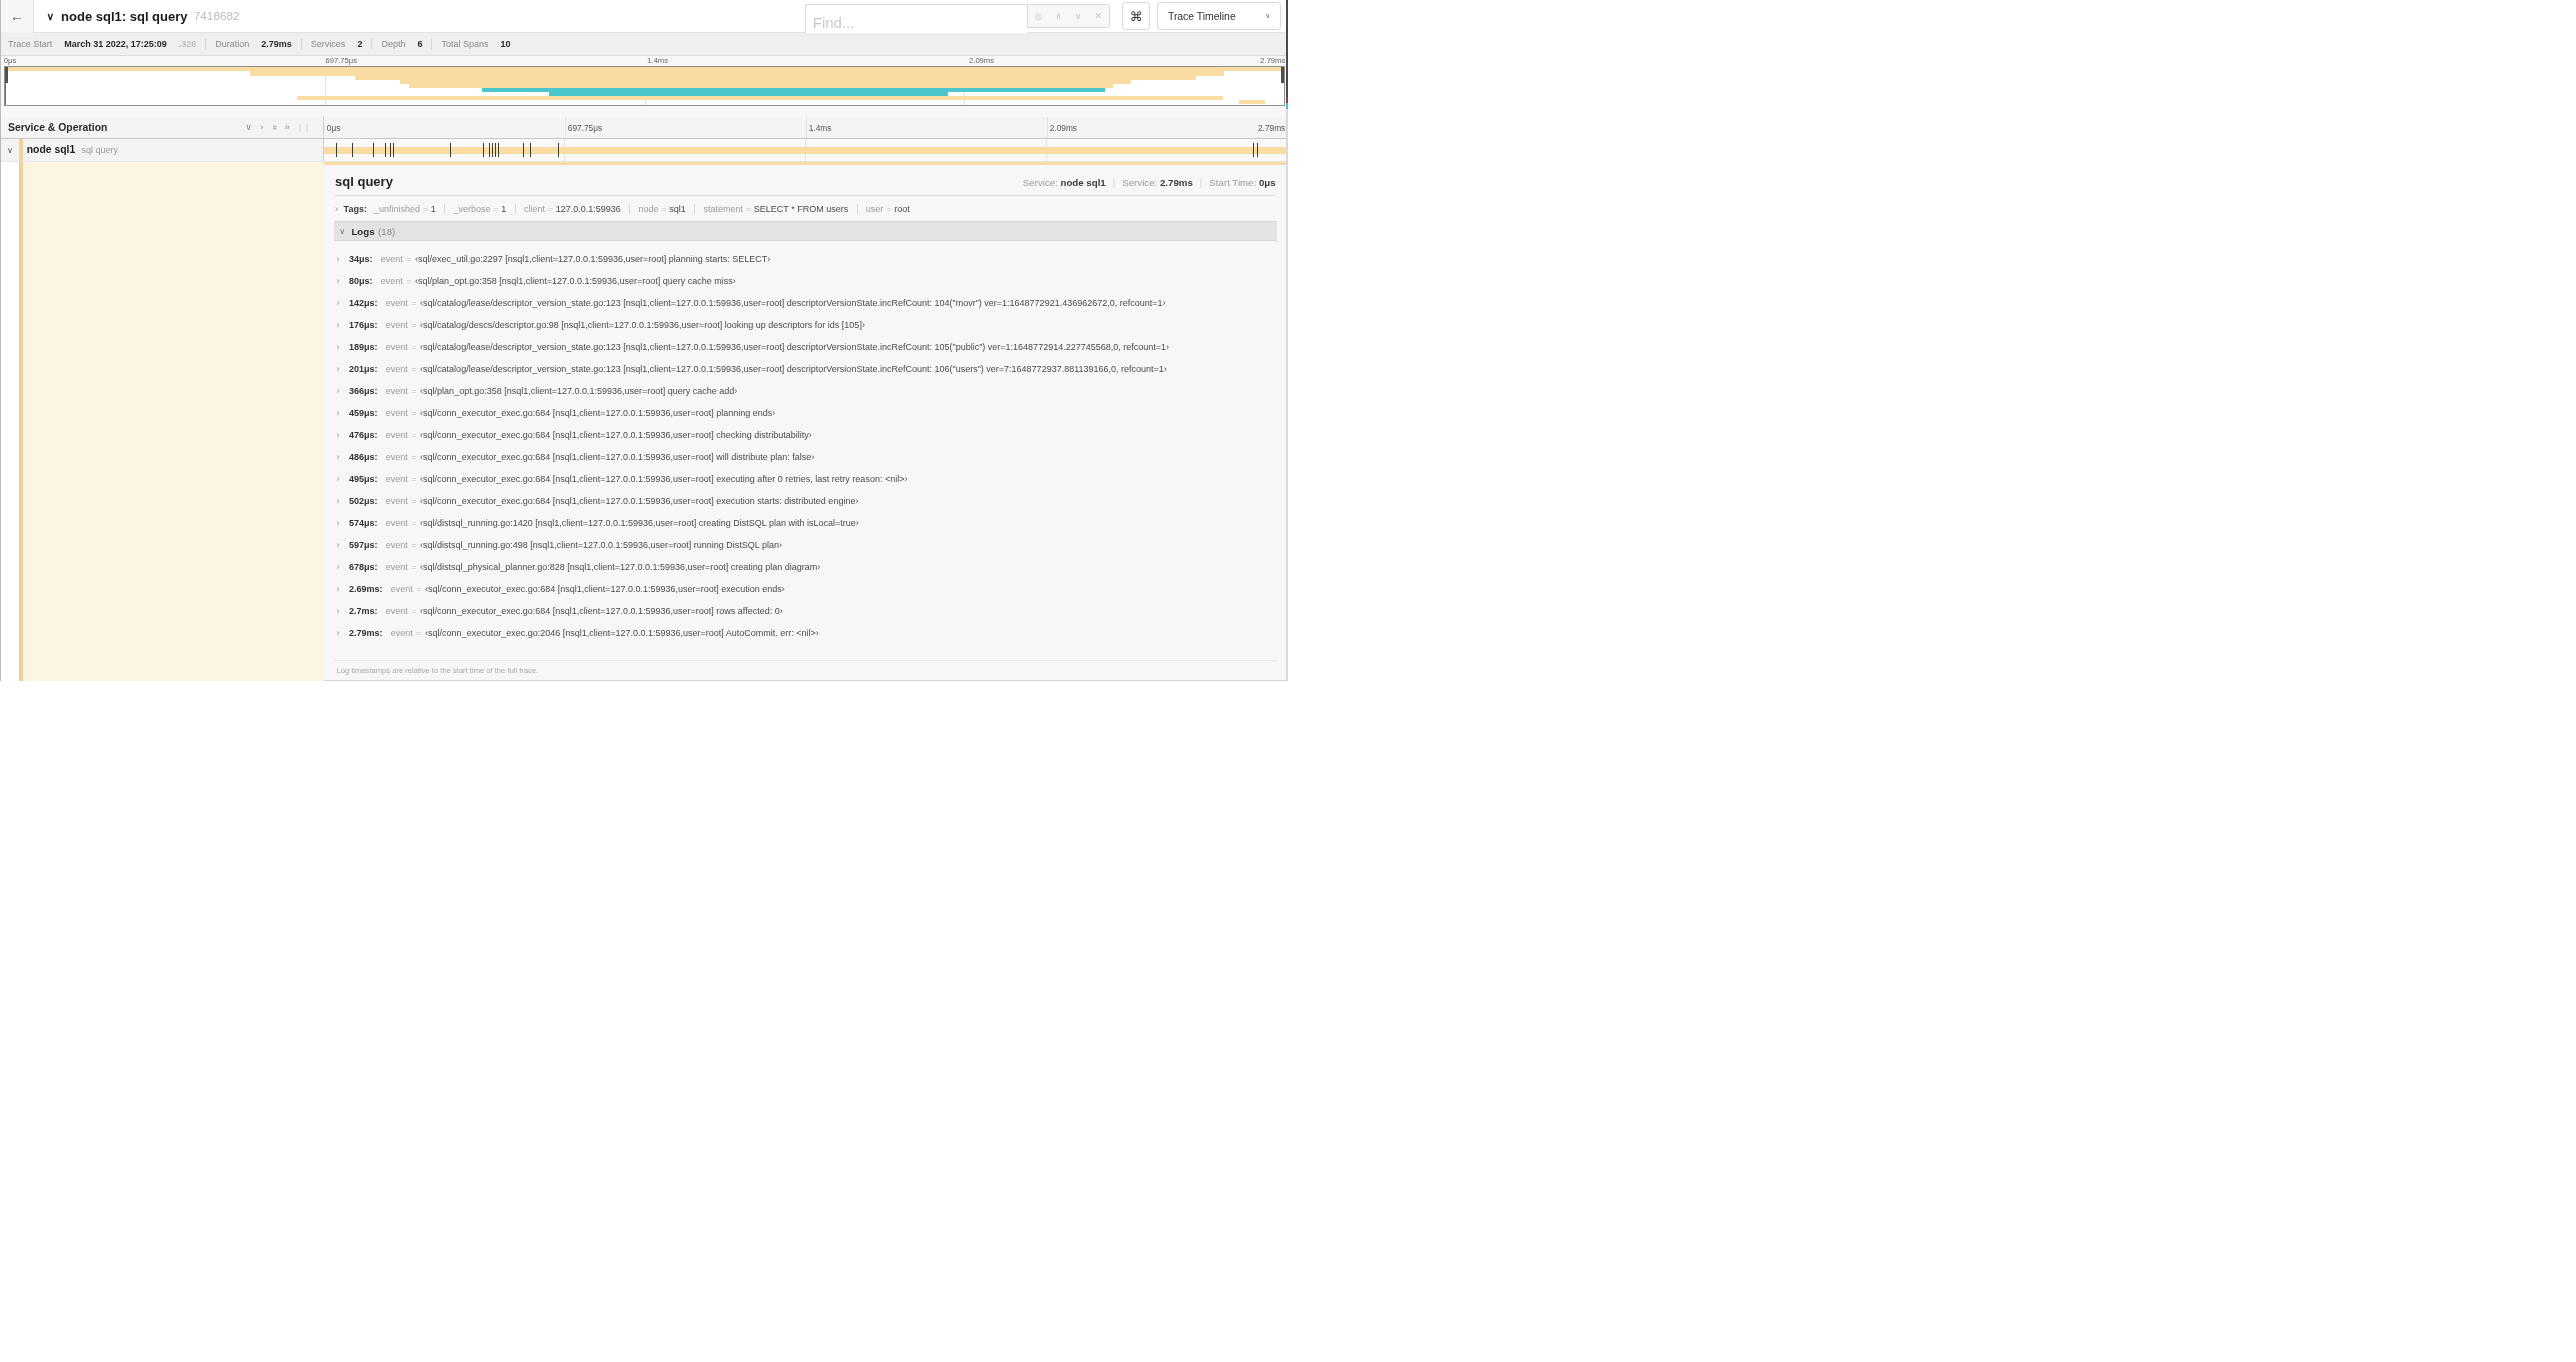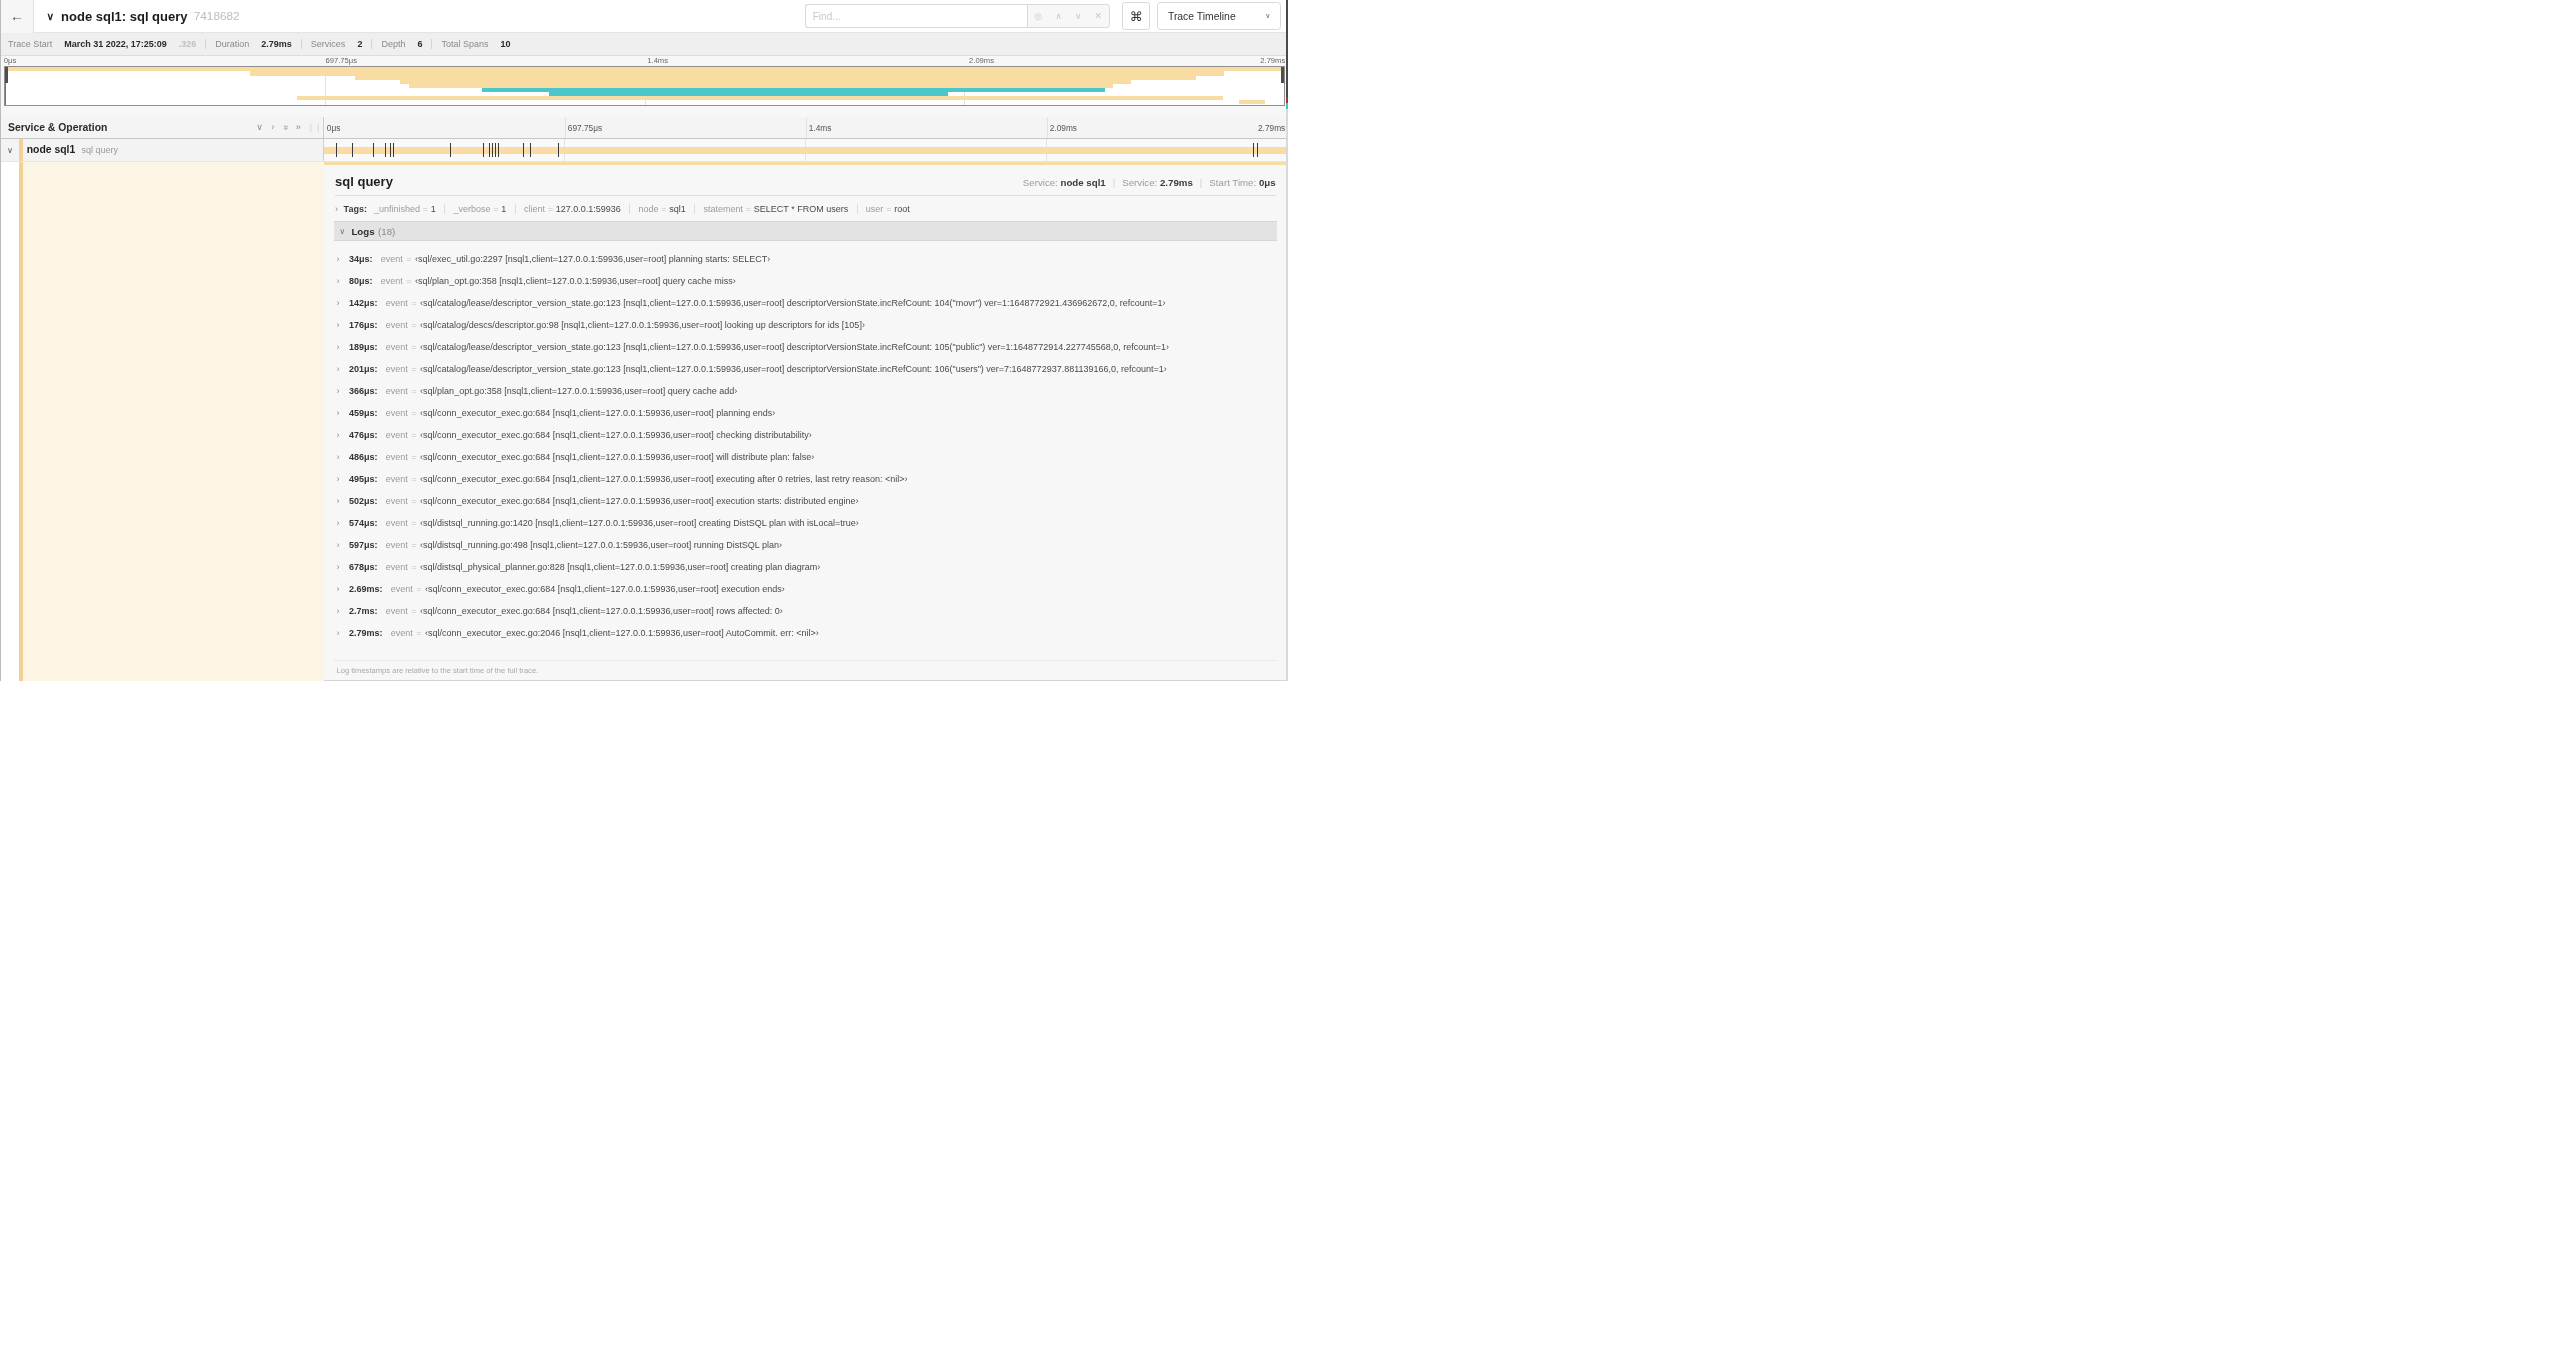--- a/index.html
+++ b/index.html
@@ -8,21 +8,21 @@
   .page { position:relative; width:1288px; height:681px; display:flex; flex-direction:column; border-left:0.7px solid #bbb; }
 
   
   .topbar { height:33px; flex:0 0 33px; display:flex; align-items:center; background:#fff; border-bottom:0.7px solid #e4e4e4; }
   .back-btn { width:33px; height:33px; flex:0 0 33px; display:flex; align-items:center; justify-content:center; background:#f6f6f6; border-right:0.7px solid #e0e0e0; font-size:14px; color:#555; cursor:pointer; }
   .title-chevron { margin-left:12.5px; font-size:10.4px; font-weight:bold; color:#222; }
   .trace-title { margin-left:7px; font-size:13px; font-weight:bold; color:#1b1b1b; white-space:nowrap; }
   .trace-id { margin-left:6.2px; font-size:11.8px; color:#bcbcbc; font-weight:normal; }
   .topbar-right { margin-left:auto; display:flex; align-items:center; padding-right:7px; }
   .find-wrap { display:flex; align-items:stretch; height:23.5px; }
-  .find-input { width:222px; height:23.5px; border:0.7px solid #d9d9d9; border-right:none; border-radius:2.8px 0 0 2.8px; padding:4px 7px; font-size:10px; color:#444; background:#fff; outline:none; }
+  .find-input { width:222px; height:23.5px; border:0.7px solid #d9d9d9; border-right:none; border-radius:2.8px 0 0 2.8px; padding:17px 7px; font-size:15px; color:#444; background:#fff; outline:none; }
   .find-input::placeholder { color:#c9c9c9; }
   .find-addon { width:83px; display:flex; align-items:center; justify-content:space-around; background:#f7f7f7; border:0.7px solid #d9d9d9; border-radius:0 2.8px 2.8px 0; color:#c9c9c9; font-size:9px; }
   .find-addon span { cursor:pointer; }
   .kbd-btn { margin-left:12.5px; width:28px; height:28px; border:0.7px solid #d9d9d9; border-radius:3.5px; background:#fff; display:flex; align-items:center; justify-content:center; font-size:13px; color:#333; cursor:pointer; }
   .view-btn { margin-left:7px; height:28px; padding:0 9.7px; border:0.7px solid #d9d9d9; border-radius:3.5px; background:#fff; display:flex; align-items:center; font-size:10.4px; color:#333; cursor:pointer; white-space:nowrap;gap:24px; }
   .view-btn .chev { margin-left:5.5px; font-size:7px; color:#666; }
 
   
   .meta { height:23px; flex:0 0 23px; background:#efefef; border-bottom:0.7px solid #ddd; display:flex; align-items:center; padding-left:7px; font-size:9px; }
   .meta-item { color:#8a8a8a; white-space:nowrap; }
@@ -39,21 +39,21 @@
   .mbar { position:absolute; top:0; bottom:0; }
   .rlabel { position:absolute; top:0; white-space:nowrap; }
   .rlabel.last { }
   .gline { position:absolute; top:0; bottom:0; width:0.7px; background:#e2e2e2; }
   .scrub { position:absolute; top:0; bottom:0; width:0.7px; background:#737373; cursor:ew-resize; }
   .scrub .grip { position:absolute; top:0; width:3.5px; height:16.6px; background:#4f4f4f; }
   .gap-row { height:9px; flex:0 0 9px; background:#f7f7f7; }
 
   
   .thead { height:22px; flex:0 0 22px; display:flex; background:#f4f4f4; border-bottom:0.7px solid #c6c6c6; }
-  .thead-left { width:323px; flex:0 0 323px; display:flex; align-items:center; padding:0 1px 0 7px; border-right:0.7px solid #cfcfcf;text-align:center; }
+  .thead-left { width:323px; flex:0 0 323px; display:flex; align-items:center; padding:0 12px 0 7px; border-right:0.7px solid #cfcfcf;text-align:center; }
   .thead-title { font-size:10.4px; font-weight:bold; color:#2b2b2b; }
   .thead-icons { margin-left:auto; display:flex; align-items:center; color:#8a8a8a; font-size:9px; }
   .thead-icons .ic { margin-left:8.3px; cursor:pointer; line-height:1; }
   .rot90 { display:inline-block; transform:rotate(90deg); }
   .col-resizer { margin-left:7px; color:#c9c9c9; font-size:7.6px; letter-spacing:0.7px; cursor:col-resize; }
   .ruler { position:relative; flex:1; font-size:8.3px; color:#555; }
   .ruler .rlabel { top:6.2px; }
 
   
   .span-row { height:23px; flex:0 0 23px; display:flex; border-bottom:0.7px solid #e6e6e6; }

